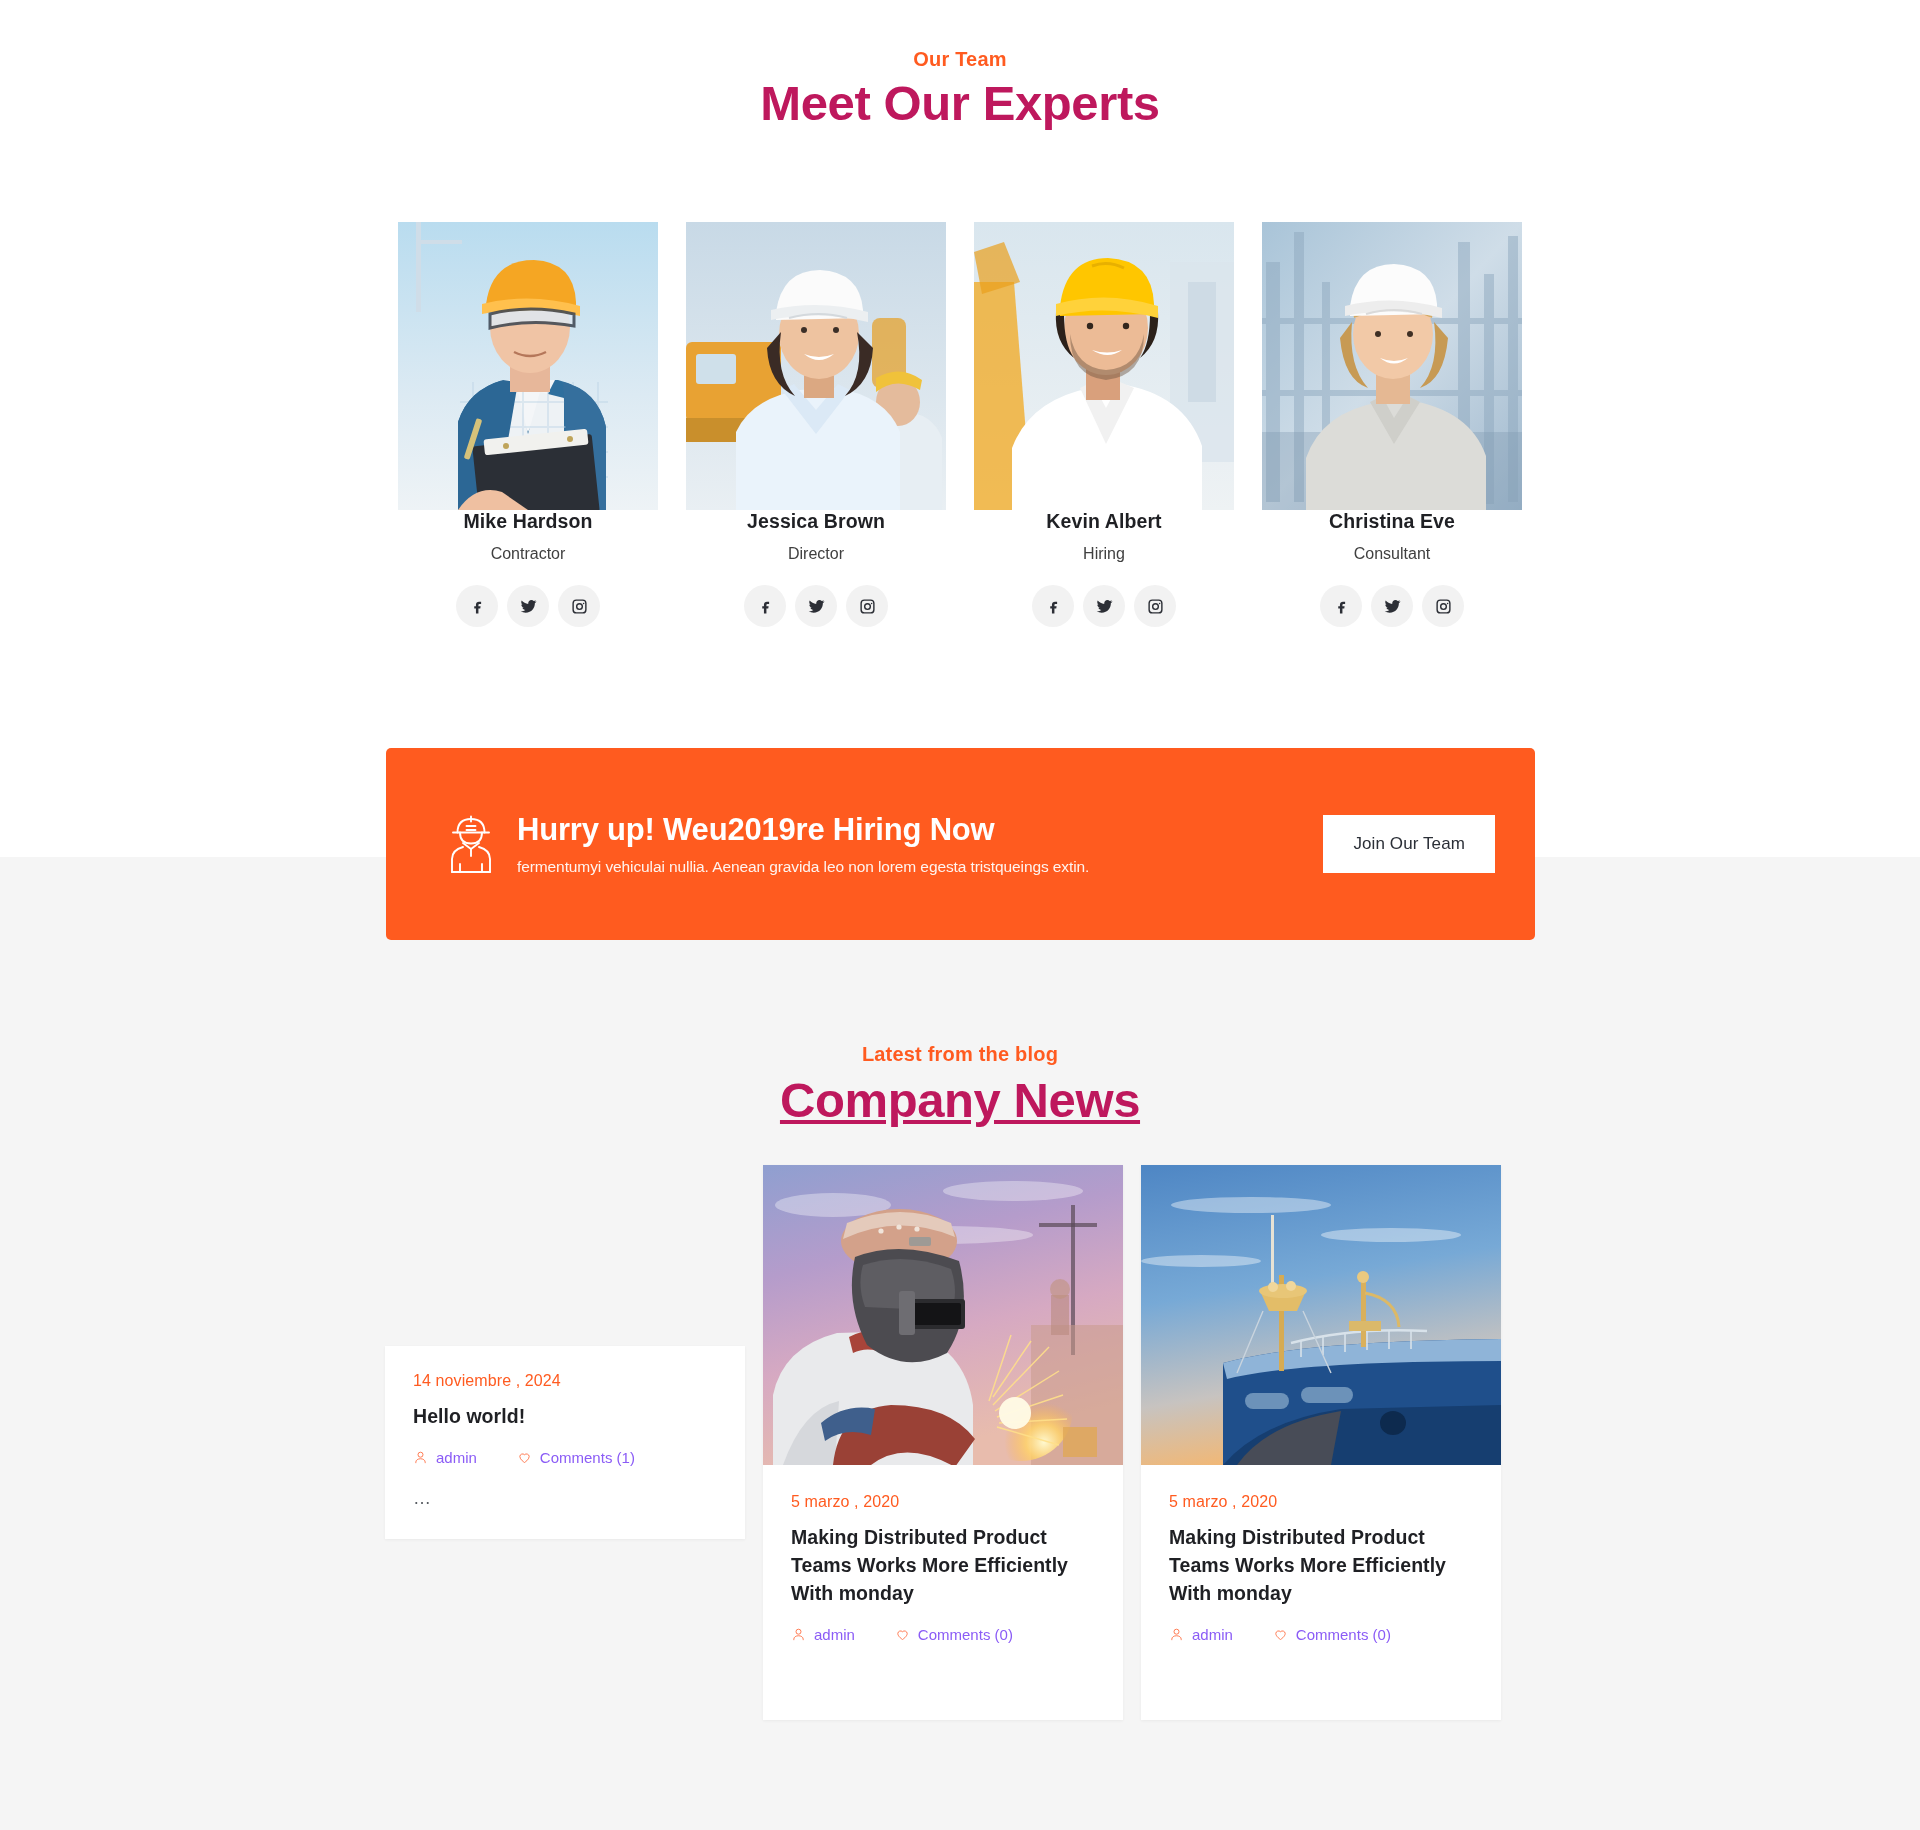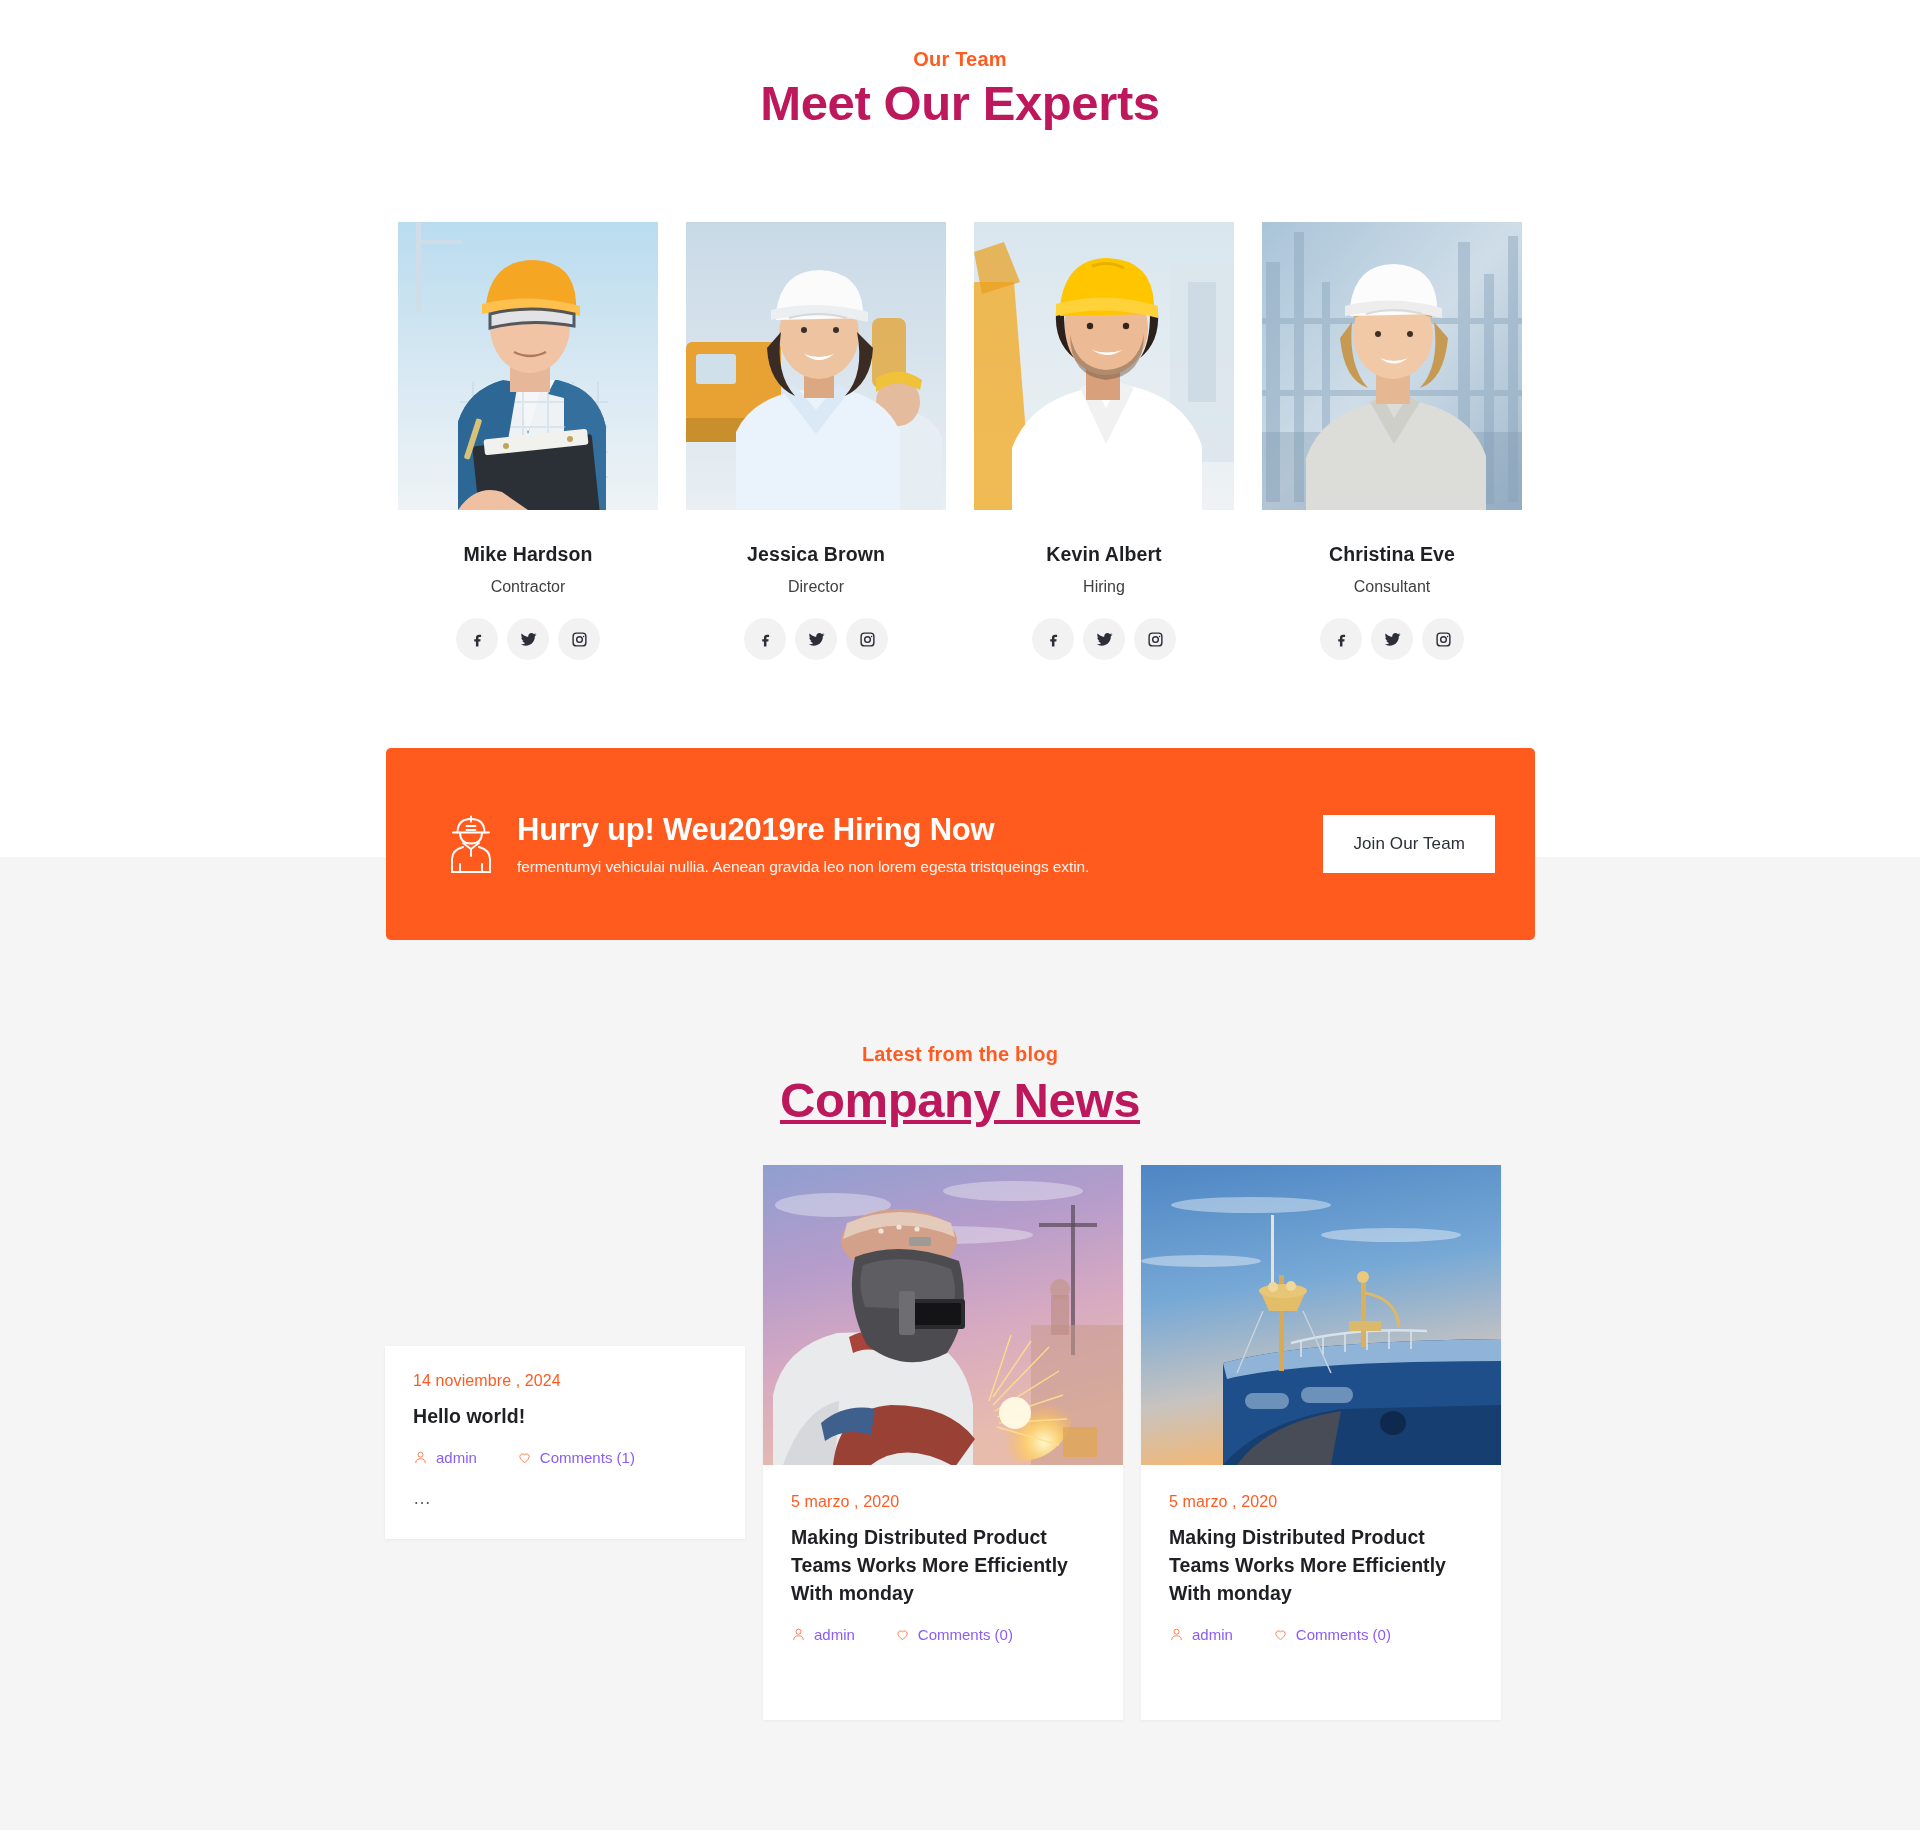--- a/index.html
+++ b/index.html
@@ -78,21 +78,20 @@
   .team-photo {
     width: 260px;
     height: 288px;
     overflow: hidden;
     position: relative;
     background: #cfd9e2;
   }
   .team-photo svg { display: block; width: 260px; height: 288px; }
 
   .team-name {
-    margin-top: 33px;
     font-size: 19.5px;
     font-weight: 700;
     color: #1f2024;
     letter-spacing: 0.1px;
   }
   .team-role {
     margin-top: 12px;
     font-size: 16px;
     color: #404040;
     font-weight: 400;

